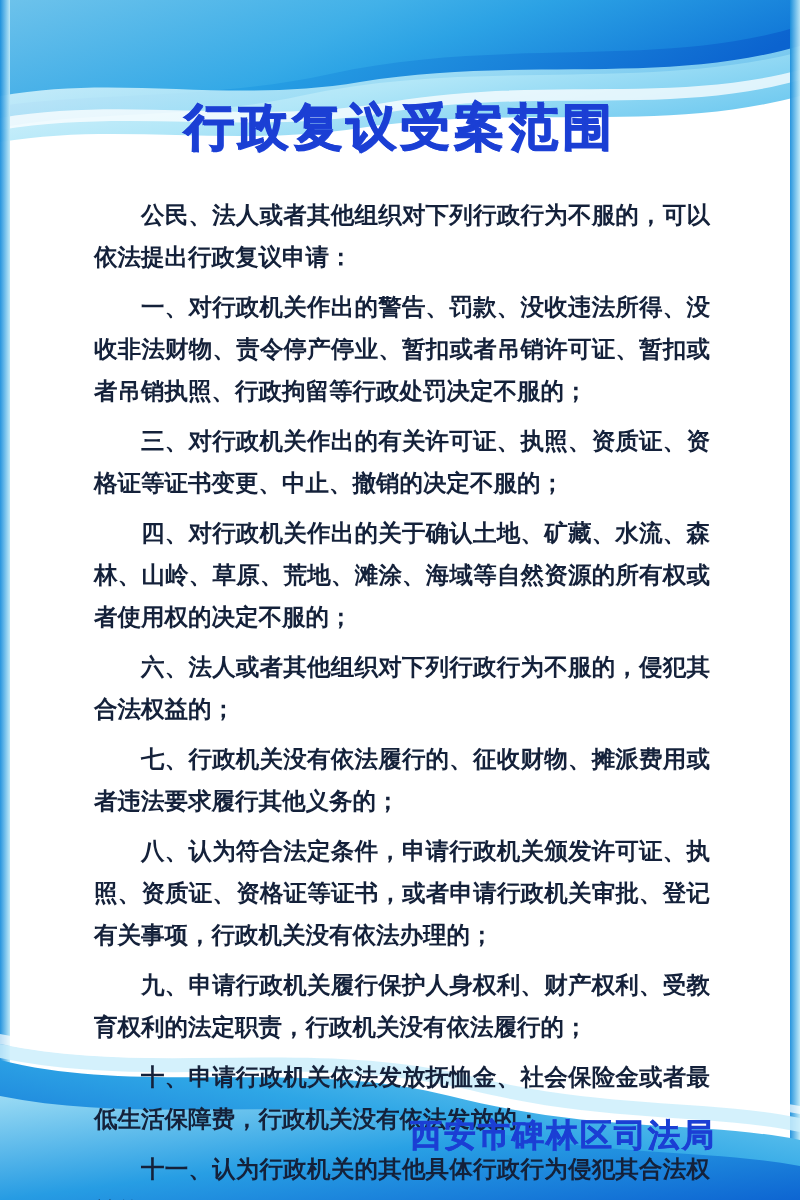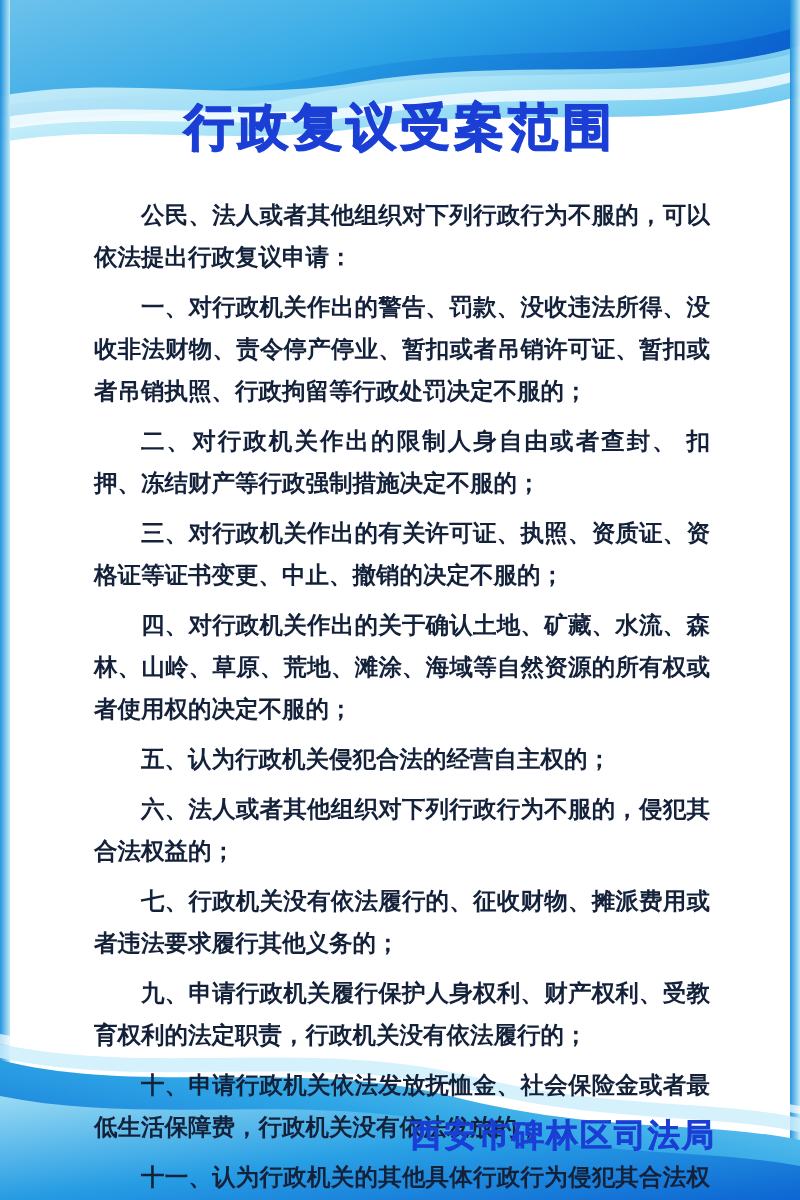--- a/index.html
+++ b/index.html
@@ -149,26 +149,25 @@
              L800,1106 C706,1088 620,1098 480,1064 C320,1028 160,1066 0,1034 Z" fill="#ffffff" opacity="0.7"></path>
   </svg>
 
   <div class="content">
 
     <div class="poster-title">行政复议受案范围</div>
 
     <div class="body-text">
       <p>公民、法人或者其他组织对下列行政行为不服的，可以依法提出行政复议申请：</p>
       <p>一、对行政机关作出的警告、罚款、没收违法所得、没收非法财物、责令停产停业、暂扣或者吊销许可证、暂扣或者吊销执照、行政拘留等行政处罚决定不服的；</p>
-      <p>二、对行政机关作出的限制人身自由或者查封、 扣押、冻结财产等行政强制措施决定不服的；</p>
       <p>三、对行政机关作出的有关许可证、执照、资质证、资格证等证书变更、中止、撤销的决定不服的；</p>
       <p>四、对行政机关作出的关于确认土地、矿藏、水流、森林、山岭、草原、荒地、滩涂、海域等自然资源的所有权或者使用权的决定不服的；</p>
-      <p>五、认为行政机关侵犯合法的经营自主权的；</p>
       <p>六、法人或者其他组织对下列行政行为不服的，侵犯其合法权益的；</p>
       <p>七、行政机关没有依法履行的、征收财物、摊派费用或者违法要求履行其他义务的；</p>
+      <p>八、认为符合法定条件，申请行政机关颁发许可证、执照、资质证、资格证等证书，或者申请行政机关审批、登记有关事项，行政机关没有依法办理的；</p>
       <p>九、申请行政机关履行保护人身权利、财产权利、受教育权利的法定职责，行政机关没有依法履行的；</p>
       <p>十、申请行政机关依法发放抚恤金、社会保险金或者最低生活保障费，行政机关没有依法发放的；</p>
       <p>十一、认为行政机关的其他具体行政行为侵犯其合法权益的。</p>
     </div>
 
     <div class="footer-org">西安市碑林区司法局</div>
   </div>
 </div>
 
 </body></html>

